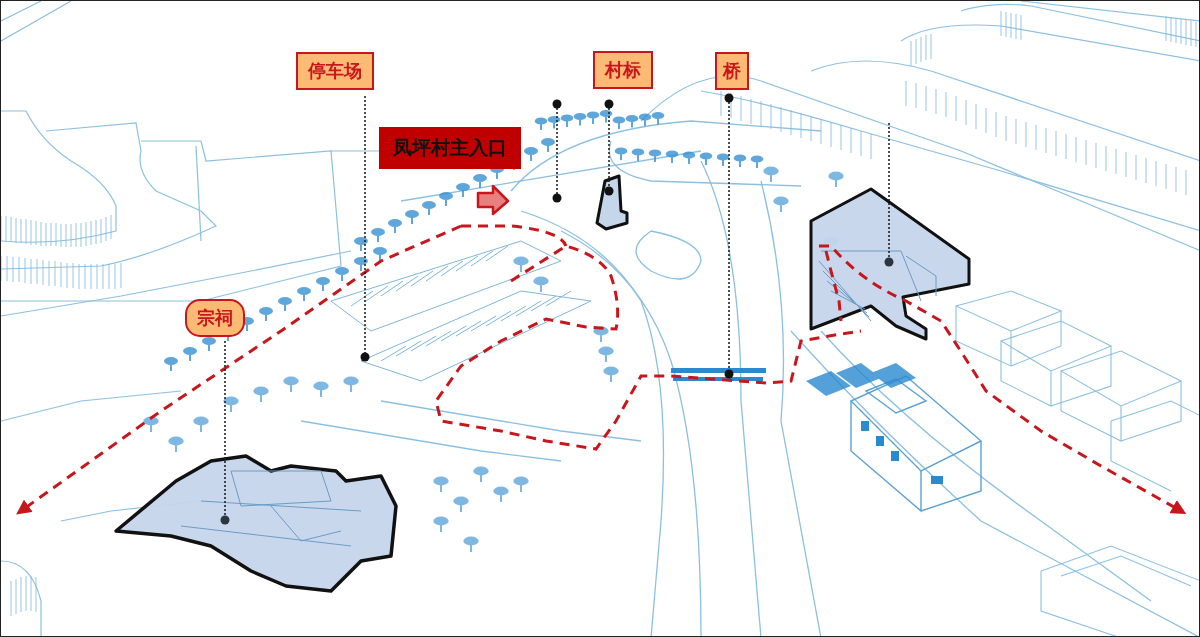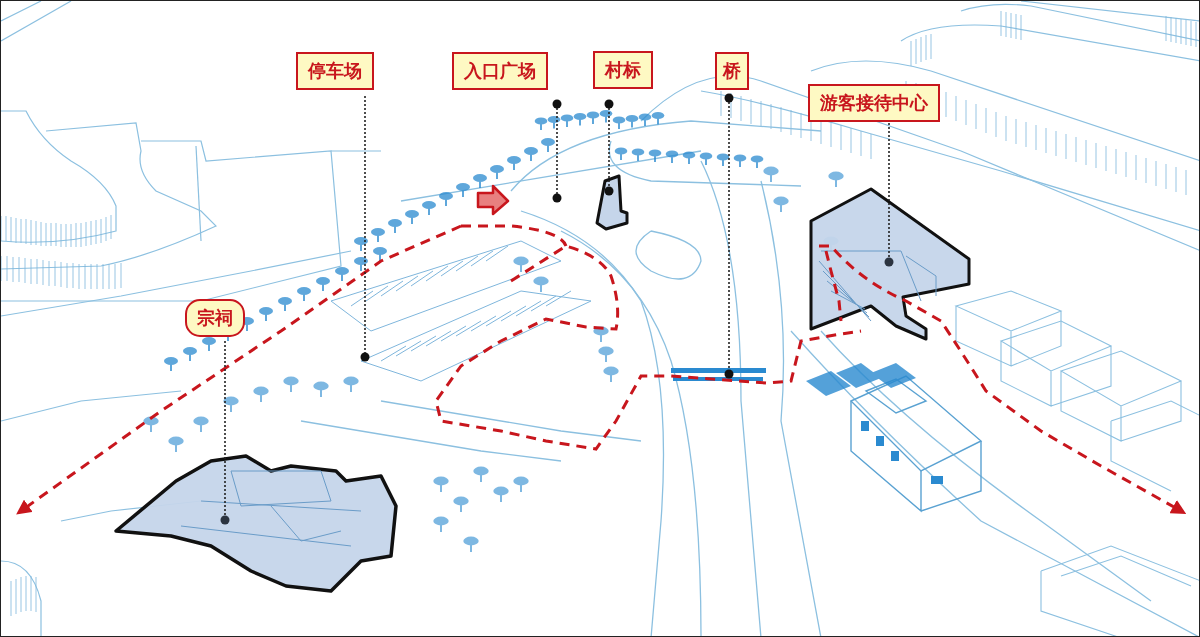--- a/index.html
+++ b/index.html
@@ -1,20 +1,20 @@
 <!DOCTYPE html>
 <html><head>
 <meta charset="utf-8">
 <style>
   html, body { margin:0; padding:0; background:#fff; }
   body { width:1200px; height:637px; overflow:hidden; font-family:"DejaVu Sans", sans-serif; }
   #stage { position:relative; width:1200px; height:637px; background:#fff; border:1px solid #222; box-sizing:border-box; overflow:hidden; }
   svg.scene { position:absolute; left:0; top:0; }
   .label-box {
-    position:absolute; background:#fef9c3; border:2px solid #c8161d; color:#c8161d;
+    position:absolute; background:#fdba74; border:2px solid #c8161d; color:#c8161d;
     font-weight:bold; font-size:18px; line-height:1; padding:8px 10px; box-sizing:border-box;
     white-space:nowrap; font-family:"DejaVu Sans", sans-serif;
   }
   .entrance-box {
     position:absolute; background:#c00000; color:#111; font-weight:bold; font-size:19px;
     padding:8px 14px; box-sizing:border-box; white-space:nowrap;
   }
 </style>
 </head>
 <body>
@@ -291,19 +291,18 @@
       <circle cx="608" cy="103" r="4.5"></circle>
       <circle cx="608" cy="190" r="4.5"></circle>
       <circle cx="728" cy="97" r="4.5"></circle>
       <circle cx="728" cy="373" r="4.5"></circle>
       <circle cx="888" cy="261" r="4.5" fill="#2c3440"></circle>
       <circle cx="224" cy="519" r="4.5" fill="#2c3440"></circle>
     </g>
   </svg>
 
   <div class="label-box" style="left:295px; top:51px;">停车场</div>
-  <div class="label-box" style="left:451px; top:51px;">入口广场</div>
   <div class="label-box" style="left:592px; top:50px;text-align:center;">村标</div>
   <div class="label-box" style="left:714px; top:51px; padding:8px 6px;">桥</div>
-  <div class="label-box" style="left:807px; top:83px;">游客接待中心</div>
   <div class="label-box" style="left:184px; top:298px;border-radius:15px;">宗祠</div>
 
+  <div class="entrance-box" style="left:378px; top:126px;">凤坪村主入口</div>
 </div>
 
 </body></html>

